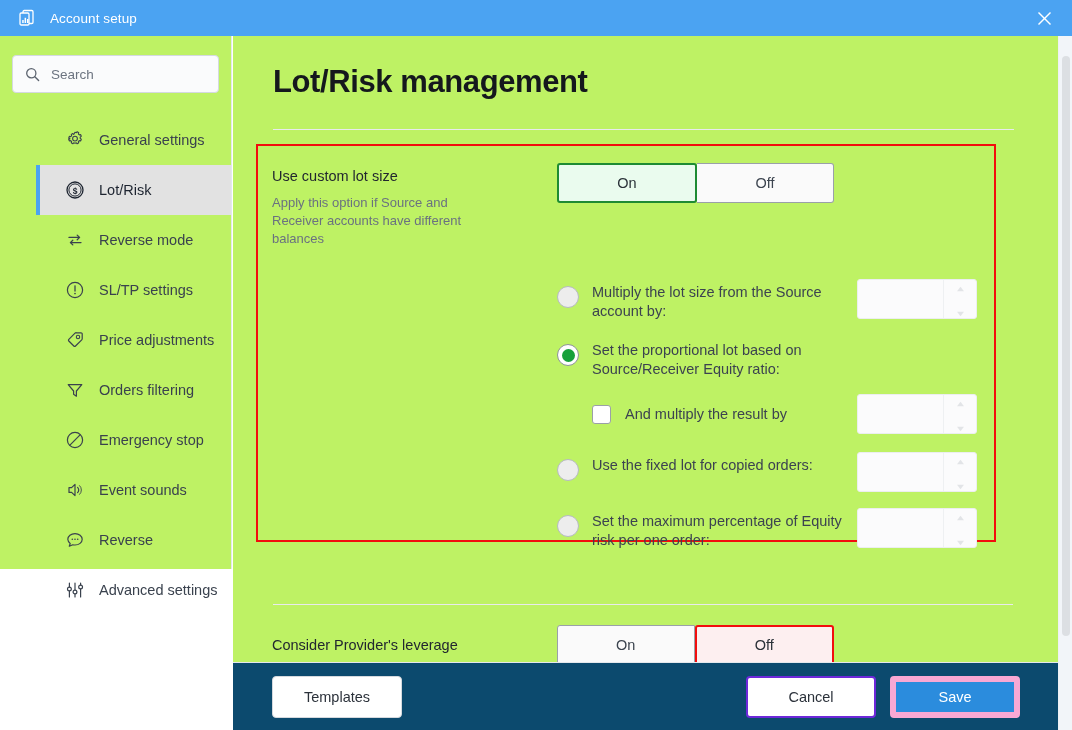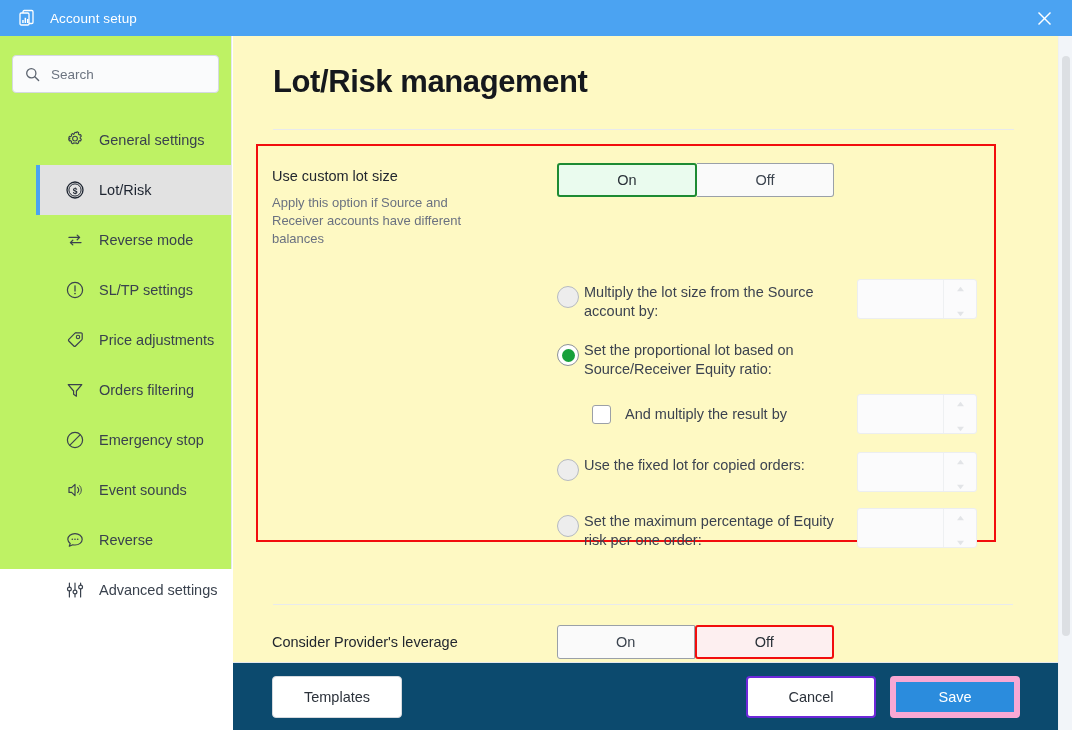--- a/index.html
+++ b/index.html
@@ -89,21 +89,21 @@
   .nav-label {
     font-size: 14.5px;
     color: #3a424e;
   }
   .nav-item.active .nav-label { color: #1d2430; font-weight: 500; }
 
   
   .content {
     position: absolute; top: 36px; left: 233px;
     width: 826px; height: 694px;
-    background: #fef9c3;
+    background: #bef264;
     overflow: hidden;
   }
   .page-title {
     font-size: 31px;
     font-weight: 700;
     color: #15181d;
     letter-spacing: -.4px;
     padding: 28px 0 0 40px;
   }
   .divider {
@@ -138,21 +138,21 @@
     font-size: 13px;
     color: #6a7180;
     line-height: 18px;
     margin-top: 10px;
     max-width: 225px;
   }
 
   
   .toggle-group {
     display: flex;
-    width: 277px; height: 34px;
+    width: 277px; height: 40px;
     border-radius: 3px;
   }
   .toggle-btn {
     flex: 1;
     display: flex; align-items: center; justify-content: center;
     font-size: 14.5px;
     color: #3c444f;
     background: #fafafa;
     border: 1px solid #9aa0a8;
     cursor: pointer;
@@ -197,21 +197,21 @@
   .radio.checked::after {
     content: "";
     width: 13px; height: 13px;
     border-radius: 50%;
     background: #17a03a;
   }
   .radio-text {
     font-size: 14.5px;
     color: #3c4350;
     line-height: 19px;
-    margin-left: 5px;
+    margin-left: 13px;
     margin-top: 4px;
     width: 250px;
   }
   .spinner {
     position: absolute;
     right: 0; top: 0;
     width: 120px; height: 40px;
     border: 1px solid #eceef0;
     border-radius: 3px;
     background: #fbfbfc;

